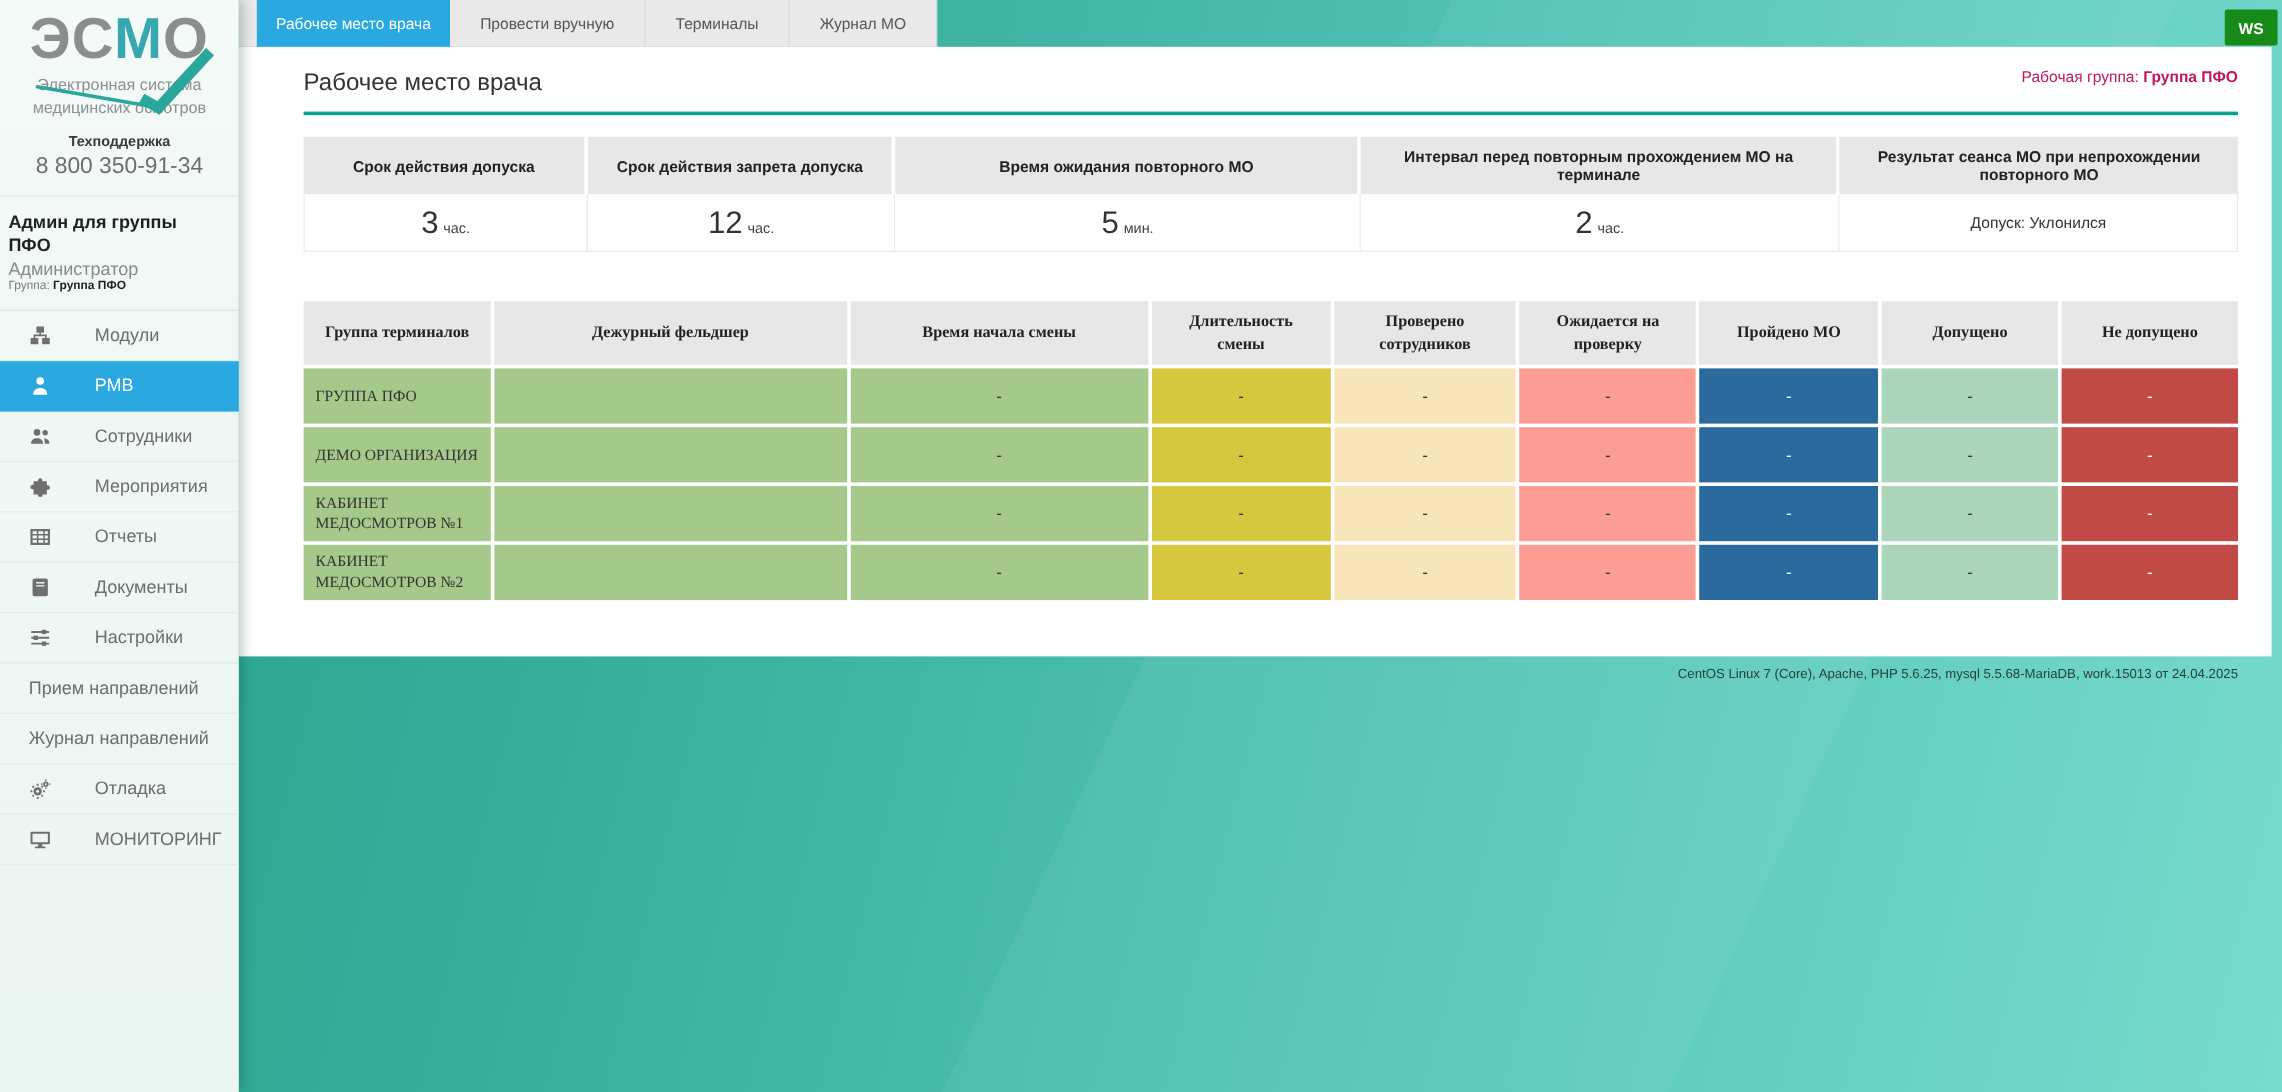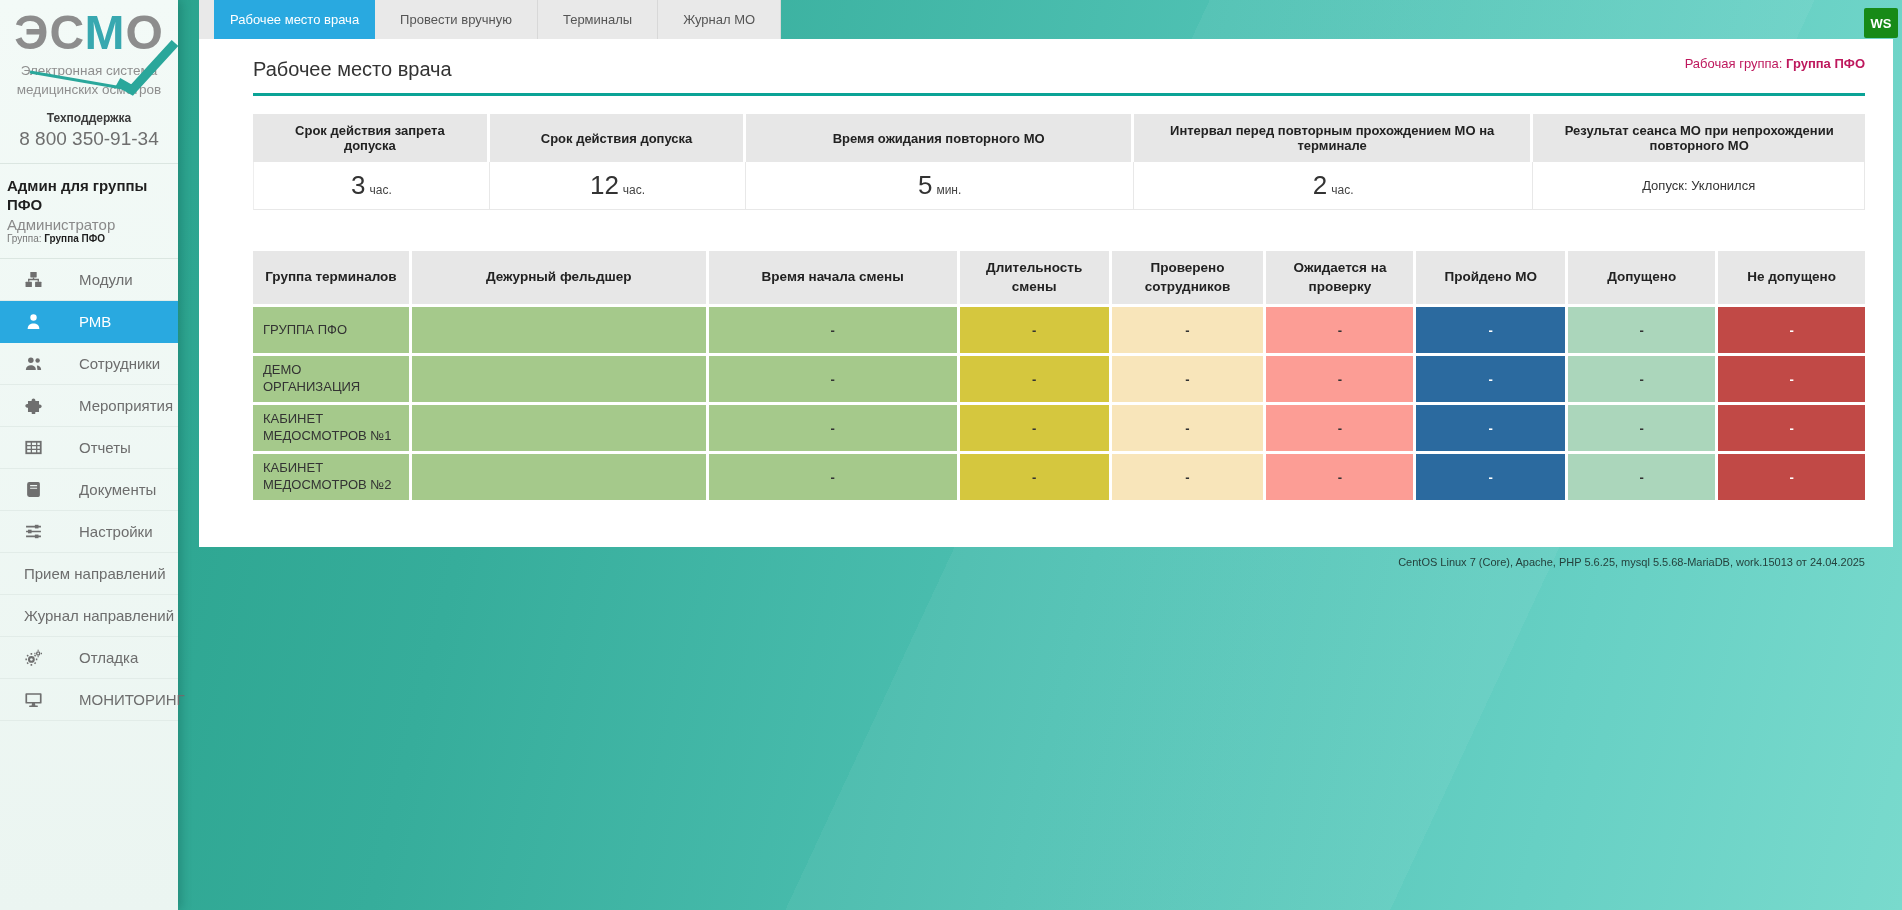--- a/index.html
+++ b/index.html
@@ -9,21 +9,21 @@
     overflow:hidden; position:relative;
     background:linear-gradient(104deg,#27a089 0%,#36ad9b 28%,#4fc1b3 58%,#67d0c4 82%,#79dacd 100%);
   }
   body::after{ 
     content:""; position:absolute; inset:0; pointer-events:none;
     background:linear-gradient(115deg,transparent 52%,rgba(255,255,255,0.05) 52%,rgba(255,255,255,0.05) 78%,transparent 78%);
   }
 
   
   .sidebar{
-    position:absolute; left:0; top:0; bottom:0; width:178px; z-index:5;
+    position:absolute; left:0; top:0; bottom:0; width:199px; z-index:5;
     background:linear-gradient(180deg,#f3faf7 0%,#ebf5f1 100%);
     box-shadow:3px 0 10px rgba(0,70,60,0.30);
   }
   .logo-wrap{ position:relative; padding-top:8px; text-align:center; }
   .logo-text{ font-size:48px; font-weight:700; line-height:1.05; letter-spacing:1px; }
   .l-gray{ color:#8d8d8d; } .l-teal{ color:#38a8b0; }
   .logo-check{ position:absolute; left:28px; top:34px; width:152px; height:64px; pointer-events:none; }
   .logo-sub{ font-size:13.5px; color:#8f8f8f; line-height:1.35; margin-top:4px; }
   .support-label{ margin-top:12px; font-size:12px; font-weight:700; color:#3a3a3a; }
   .support-phone{ font-size:19px; color:#6e6e6e; margin-top:3px; }
@@ -41,21 +41,21 @@
   .m-item.active{ background:var(--accent_blue,#29a9e0); color:#fff; border-bottom-color:transparent; }
   .m-item.active .ico{ color:#fff; }
 
   
   .main{ position:absolute; left:199px; right:0; top:0; bottom:0; z-index:1; }
   .tabbar{ display:flex; width:max-content; height:39px; background:var(--tab_gray,#e9e9e9); padding-left:15px; }
   .tab{ display:flex; align-items:center; padding:0 25px; font-size:13px; color:#555;
         border-right:1px solid #d8d8d8; cursor:pointer; white-space:nowrap; }
   .tab:last-child{ border-right:1px solid #d8d8d8; }
   .tab.active{ background:var(--accent_blue,#29a9e0); color:#fff; border-right:none; padding:0 16px; }
-  .ws-badge{ position:absolute; top:8px; right:4px; width:34px; height:30px; border-radius:2px;
+  .ws-badge{ position:absolute; top:8px; right:4px; width:44px; height:30px; border-radius:2px;
              background:var(--ws_green,#178a17); color:#fff; font-size:13px; font-weight:700;
              display:flex; align-items:center; justify-content:center; }
 
   .card{ background:#fff; margin-right:9px; height:508px; padding:14px 28px 20px 54px; overflow:hidden; }
   .card-head{ display:flex; justify-content:space-between; align-items:flex-start; }
   .page-title{ font-size:20px; font-weight:400; color:#333; padding-top:5px; }
   .workgroup{ font-size:13px; color:#be185d; margin-top:3px; }
   .workgroup .grp-val{ font-weight:700; }
   .title-rule{ border-bottom:3px solid var(--title_underline,#0aa396); margin-top:12px; }
 
@@ -65,21 +65,21 @@
   .p-h{ background:var(--header_gray,#e5e5e5); min-height:48px; display:flex; align-items:center; justify-content:center;
         text-align:center; font-size:13px; font-weight:700; color:#222; padding:5px 20px; border-right:3px solid #fff; }
   .p-h:last-child{ border-right:none; }
   .p-v{ background:#fff; height:48px; display:flex; align-items:center; justify-content:center;
         border-right:1px solid #e8e8e8; border-bottom:1px solid #e8e8e8; font-size:13px; color:#333; }
   .p-v:first-child{ border-left:1px solid #eee; }
   .p-big{ font-size:26px; color:#333; }
   .p-unit{ font-size:12px; color:#444; margin-left:4px; margin-top:9px; }
 
   
-  .mo-table{ margin-top:41px; }
+  .mo-table{ margin-top:41px;font-family:Liberation Serif, serif; }
   .mo-row{ display:grid; gap:3px; margin-bottom:3px;
            grid-template-columns:157fr 296fr 250fr 150fr 153fr 148fr 150fr 148fr 148fr; }
   .mo-h{ background:var(--header_gray,#e9e9e9); min-height:53px; display:flex; align-items:center; justify-content:center;
          text-align:center; font-size:13.5px; font-weight:700; color:#222; padding:5px 10px; line-height:1.35; }
   .mo-c{ min-height:46px; display:flex; align-items:center; justify-content:center;
          font-size:13px; color:#333; font-weight:700; }
   .mo-c.label{ justify-content:flex-start; padding:5px 10px; font-weight:400; line-height:1.3; }
   .c-green{ background:var(--cell_green,#a5c98b); }
   .c-mustard{ background:var(--cell_mustard,#d5c73e); }
   .c-cream{ background:var(--cell_cream,#f8e5ba); }
@@ -227,22 +227,22 @@
 
   <div class="card">
     <div class="card-head">
       <div class="page-title">Рабочее место врача</div>
       <div class="workgroup"><span>Рабочая группа:</span> <span class="grp-val">Группа ПФО</span></div>
     </div>
     <div class="title-rule"></div>
 
     <div class="params">
       <div class="params-row">
+        <div class="p-h">Срок действия допуска</div>
         <div class="p-h">Срок действия запрета допуска</div>
-        <div class="p-h">Срок действия допуска</div>
         <div class="p-h">Время ожидания повторного МО</div>
         <div class="p-h">Интервал перед повторным прохождением МО на терминале</div>
         <div class="p-h">Результат сеанса МО при непрохождении повторного МО</div>
       </div>
       <div class="params-row">
         <div class="p-v">
             <span class="p-big">3</span>
             <span class="p-unit">час.</span>
           </div>
         <div class="p-v">

